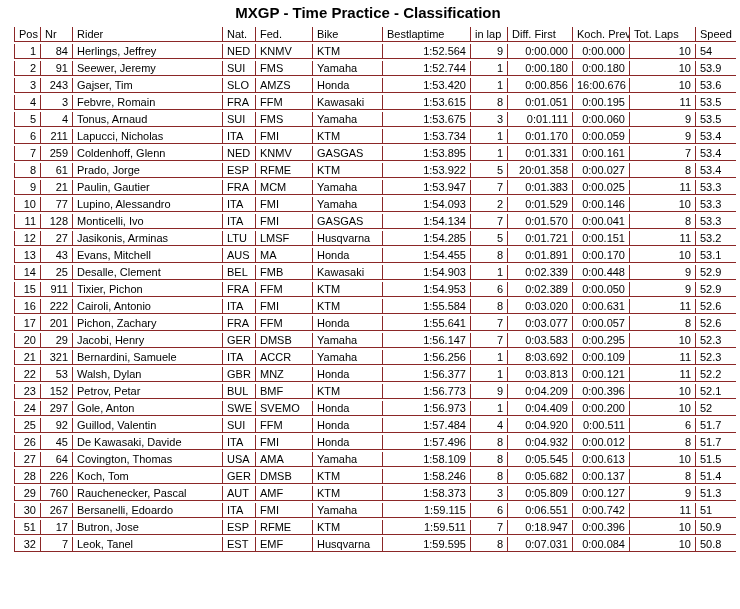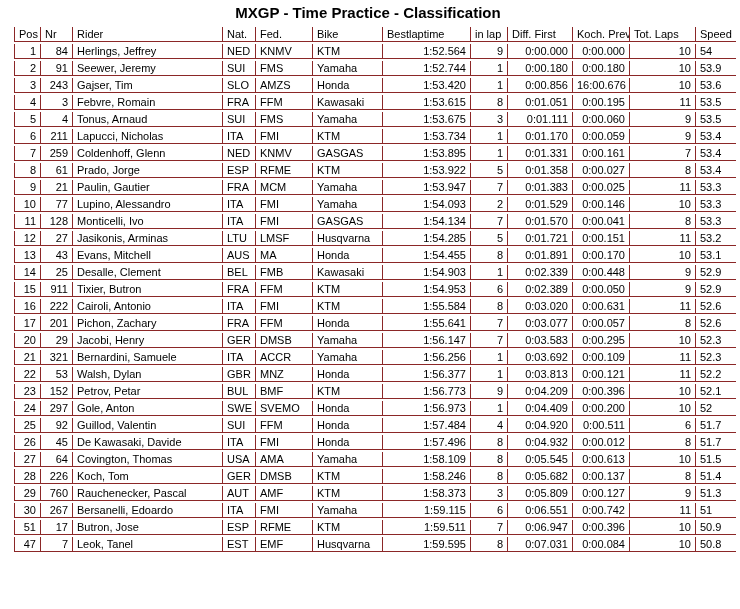--- a/index.html
+++ b/index.html
@@ -211,21 +211,21 @@
         </tr>
         <tr>
           <td>8</td>
           <td>61</td>
           <td>Prado, Jorge</td>
           <td>ESP</td>
           <td>RFME</td>
           <td>KTM</td>
           <td>1:53.922</td>
           <td>5</td>
-          <td>0:01.358</td>
+          <td>20:01.358</td>
           <td>0:00.027</td>
           <td>8</td>
           <td>53.4</td>
         </tr>
         <tr>
           <td>9</td>
           <td>21</td>
           <td>Paulin, Gautier</td>
           <td>FRA</td>
           <td>MCM</td>
@@ -303,21 +303,21 @@
           <td>1:54.903</td>
           <td>1</td>
           <td>0:02.339</td>
           <td>0:00.448</td>
           <td>9</td>
           <td>52.9</td>
         </tr>
         <tr>
           <td>15</td>
           <td>911</td>
-          <td>Tixier, Butron</td>
+          <td>Tixier, Pichon</td>
           <td>FRA</td>
           <td>FFM</td>
           <td>KTM</td>
           <td>1:54.953</td>
           <td>6</td>
           <td>0:02.389</td>
           <td>0:00.050</td>
           <td>9</td>
           <td>52.9</td>
         </tr>
@@ -365,21 +365,21 @@
         </tr>
         <tr>
           <td>21</td>
           <td>321</td>
           <td>Bernardini, Samuele</td>
           <td>ITA</td>
           <td>ACCR</td>
           <td>Yamaha</td>
           <td>1:56.256</td>
           <td>1</td>
-          <td>0:03.692</td>
+          <td>8:03.692</td>
           <td>0:00.109</td>
           <td>11</td>
           <td>52.3</td>
         </tr>
         <tr>
           <td>22</td>
           <td>53</td>
           <td>Walsh, Dylan</td>
           <td>GBR</td>
           <td>MNZ</td>
@@ -505,27 +505,27 @@
         </tr>
         <tr>
           <td>51</td>
           <td>17</td>
           <td>Butron, Jose</td>
           <td>ESP</td>
           <td>RFME</td>
           <td>KTM</td>
           <td>1:59.511</td>
           <td>7</td>
-          <td>0:06.947</td>
+          <td>0:18.947</td>
           <td>0:00.396</td>
           <td>10</td>
           <td>50.9</td>
         </tr>
         <tr>
-          <td>47</td>
+          <td>32</td>
           <td>7</td>
           <td>Leok, Tanel</td>
           <td>EST</td>
           <td>EMF</td>
           <td>Husqvarna</td>
           <td>1:59.595</td>
           <td>8</td>
           <td>0:07.031</td>
           <td>0:00.084</td>
           <td>10</td>

